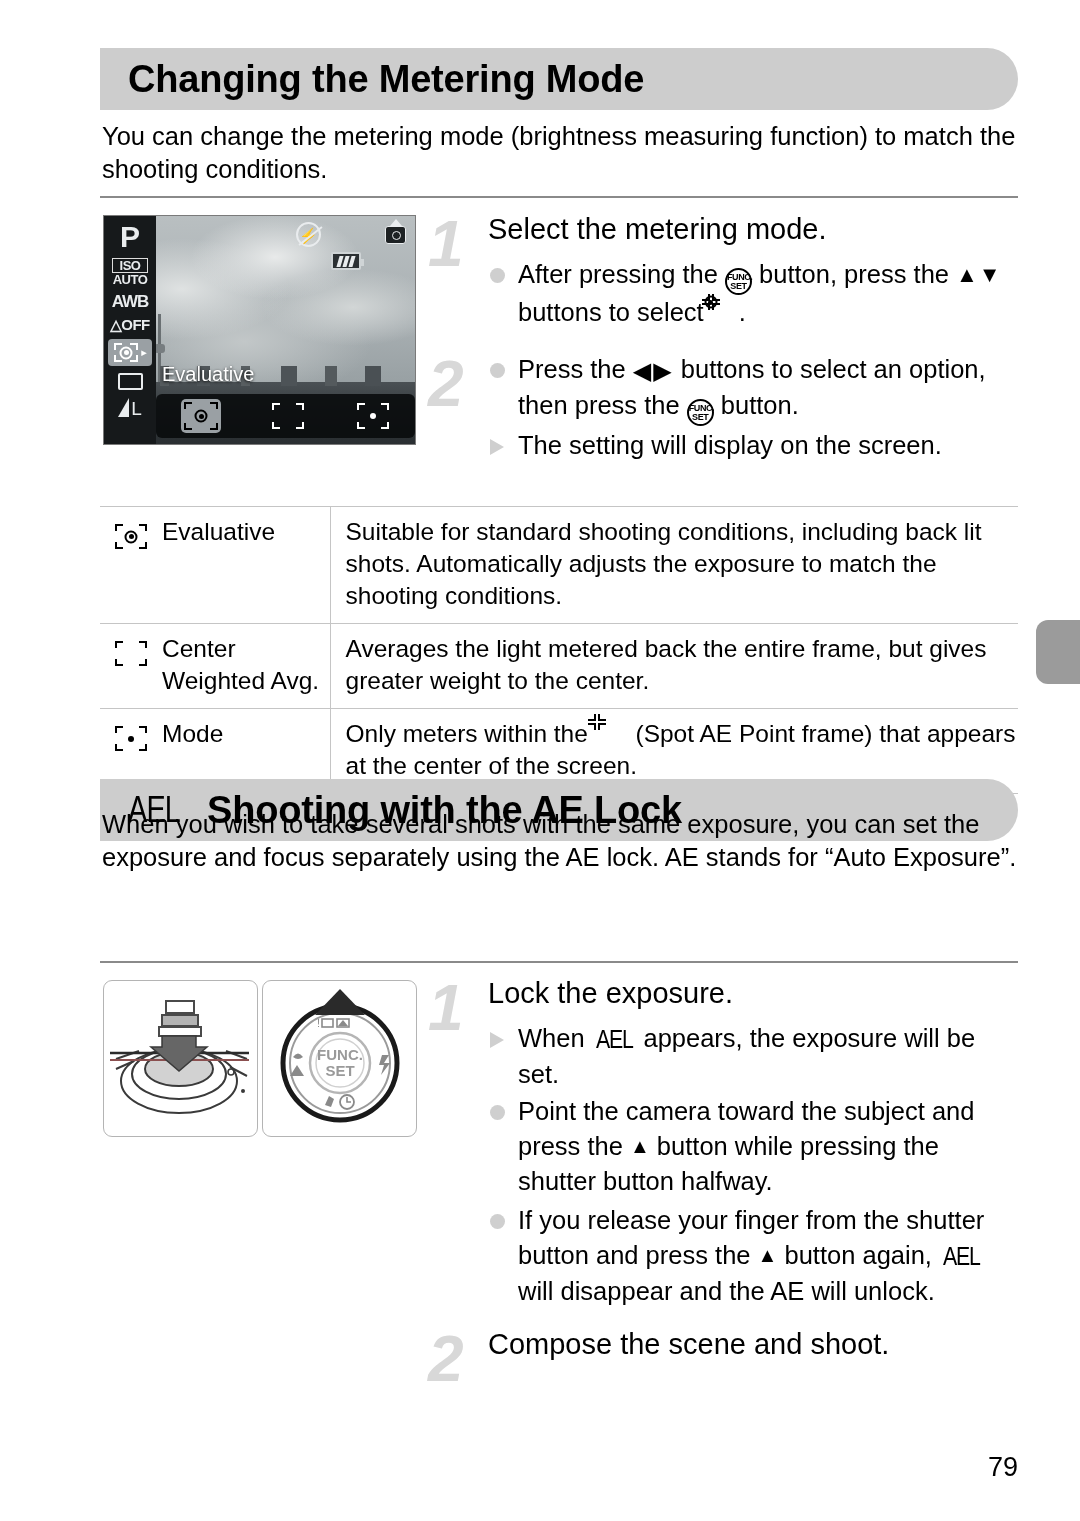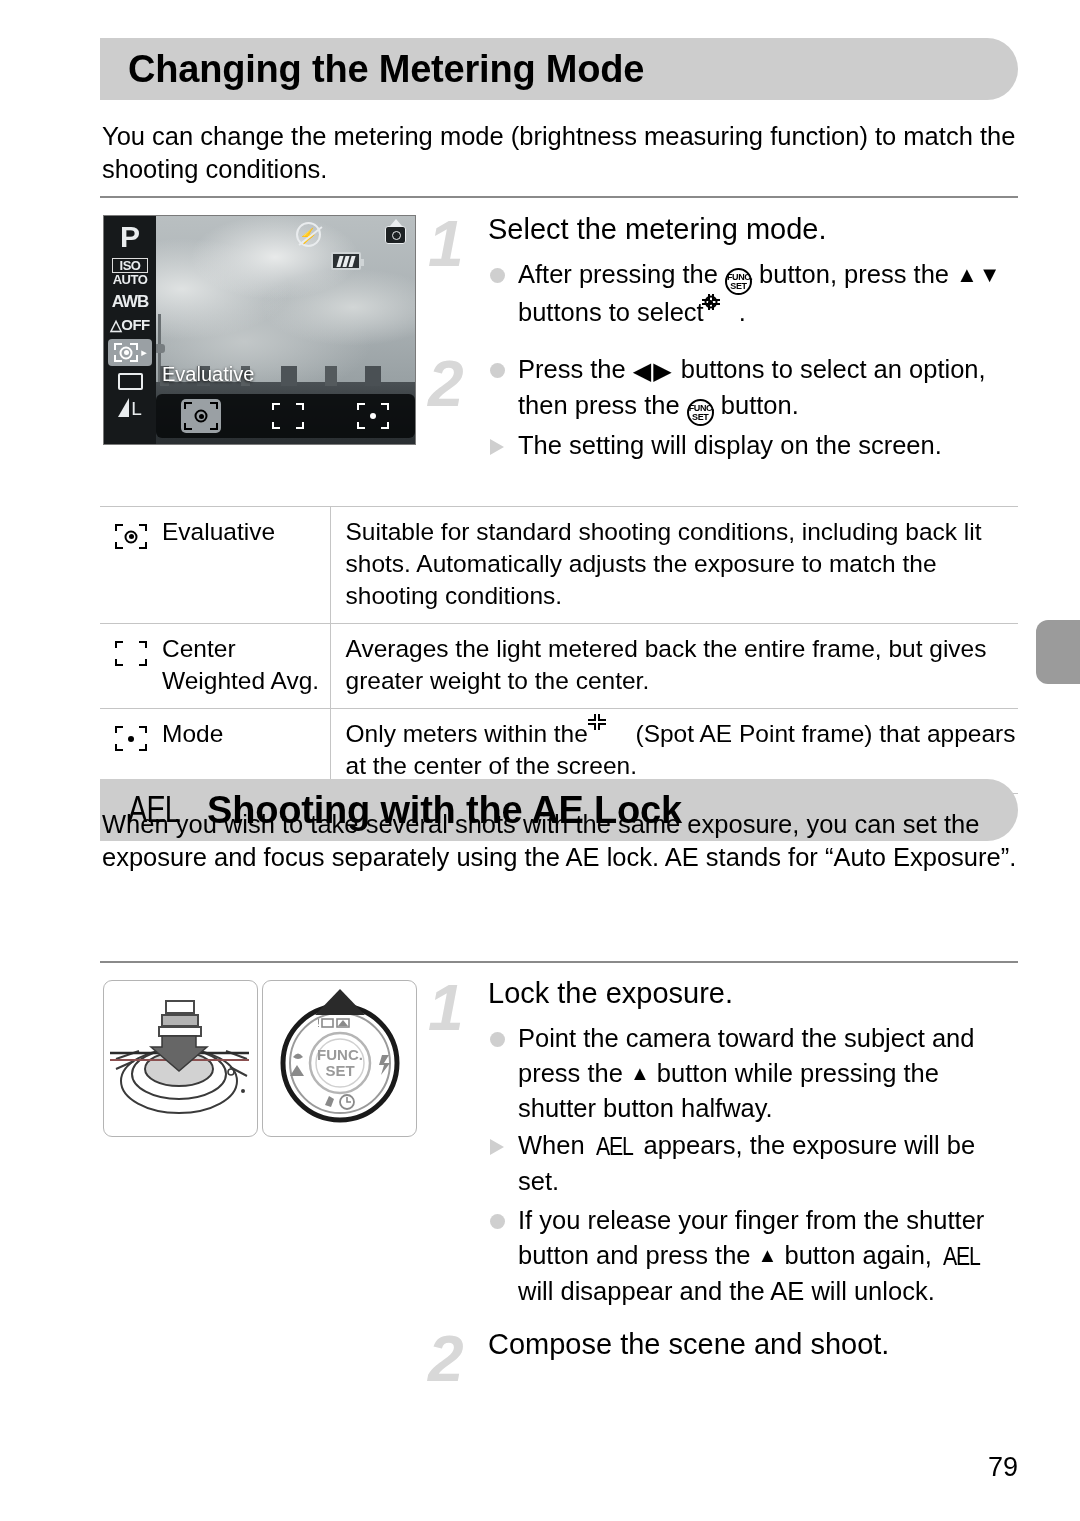--- a/index.html
+++ b/index.html
@@ -304,21 +304,21 @@
   .pagenum{
     position:absolute; right:62px; bottom:38px;
     font-size:27px;
   }
 </style>
 </head>
 <body>
 
 <div class="page">
 
-  <div class="section-bar" style="top:38px;">
+  <div class="section-bar" style="top:48px;">
     <span class="section-title">Changing the Metering Mode</span>
   </div>
 
   <div class="para" style="top:120px;">You can change the metering mode (brightness measuring function) to match the shooting conditions.</div>
 
   <div class="rule" style="top:196px;"></div>
 
   <div class="lcd">
     <div class="lcd-sky"></div>
     <div class="lcd-tower"></div>
@@ -525,26 +525,26 @@
     </svg>
   </div>
 
   <div class="steps" style="left:428px; top:976px; width:592px;">
 
     <div class="step">
       <div class="step-num">1</div>
       <div class="step-head">Lock the exposure.</div>
       <div class="bullets">
         <div class="bullet">
+          <span class="tri"></span>
+          <span>When <span class="g-ael">AEL</span> appears, the exposure will be set.</span>
+        </div>
+        <div class="bullet">
           <span class="dot"></span>
           <span>Point the camera toward the subject and press the <span class="g-uparrow">▲</span> button while pressing the shutter button halfway.</span>
-        </div>
-        <div class="bullet">
-          <span class="tri"></span>
-          <span>When <span class="g-ael">AEL</span> appears, the exposure will be set.</span>
         </div>
         <div class="bullet" style="margin-top:4px;">
           <span class="dot"></span>
           <span>If you release your finger from the shutter button and press the <span class="g-uparrow">▲</span> button again, <span class="g-ael">AEL</span> will disappear and the AE will unlock.</span>
         </div>
       </div>
     </div>
 
     <div class="step" style="margin-top:18px;">
       <div class="step-num">2</div>

